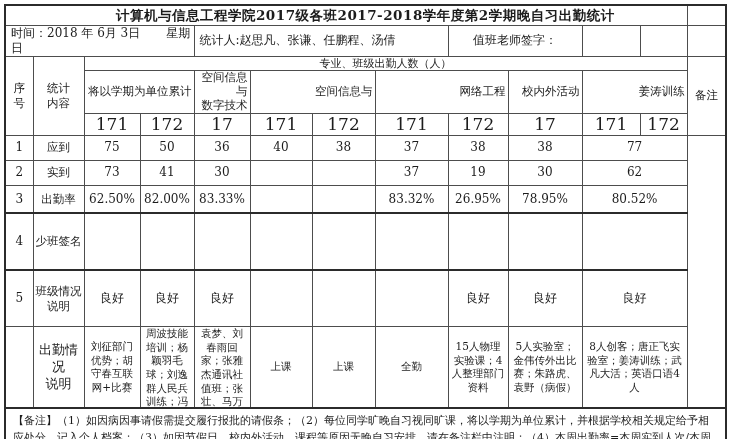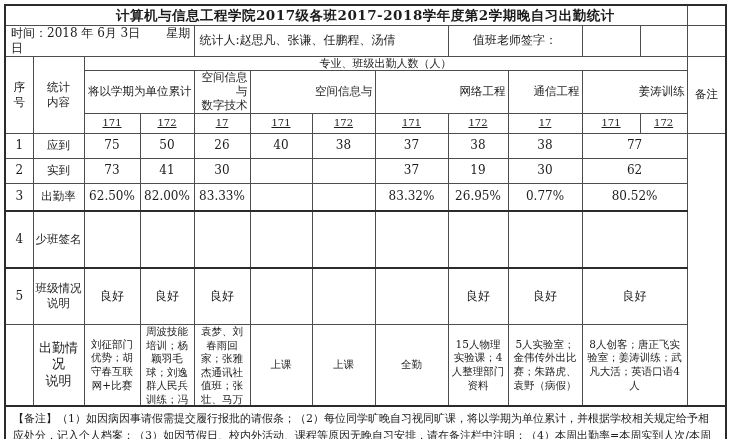--- a/index.html
+++ b/index.html
@@ -7,21 +7,21 @@
        font-family:"DejaVu Serif","Liberation Serif",serif;color:#1c1c1c;}
   .sheet{padding:4px 3px 0 4px;}
   table{border-collapse:collapse;table-layout:fixed;width:722px;border:2px solid #2b2b2b;}
   td{border:1px solid #4d4d4d;text-align:center;vertical-align:middle;
      padding:0 2px;font-size:12px;line-height:1.25;overflow:hidden;white-space:pre-line;}
   tr.title-row td{font-size:13.5px;font-weight:bold;letter-spacing:.5px;padding-left:40px;}
   tr.info-row td{font-size:12px;}
   td.left{text-align:left;padding-left:5px;}
   td.group-head{font-size:11px;}
   td.major-head{font-size:11.5px;line-height:1.2;text-align:right;}
-  td.class-head{font-size:10px;text-decoration:underline;}
+  td.class-head{font-size:17px;}
   td.lbl{font-size:11.5px;line-height:1.3;}
   td.serial{font-size:12px;}
   tr.thick td{border-top:2px solid #2b2b2b;}
   tr.r6 td{font-size:10.5px;line-height:1.3;}
   tr.r6 td.lbl{font-size:13px;}
   .clip{max-height:80px;overflow:hidden;}
   td.note{font-size:11px;text-align:left;line-height:1.55;padding:3px 7px;vertical-align:top;}
   .gap{display:inline-block;width:26px;}
 </style>
 </head>
@@ -67,21 +67,21 @@
     <td colspan="10" class="group-head">专业、班级出勤人数（人）</td>
     <td rowspan="3" class="lbl">备注</td>
   </tr>
 
   <tr style="height:36px">
     <td colspan="2" class="major-head">将以学期为单位累计</td>
     <td class="major-head">空间信息与
 数字技术</td>
     <td colspan="2" class="major-head">空间信息与</td>
     <td colspan="2" class="major-head">网络工程</td>
-    <td class="major-head">通信工程</td>
+    <td class="major-head">校内外活动</td>
     <td colspan="2" class="major-head">姜涛训练</td>
   </tr>
 
   <tr style="height:20px">
     <td class="class-head">171</td>
     <td class="class-head">172</td>
     <td class="class-head">17</td>
     <td class="class-head">171</td>
     <td class="class-head">172</td>
     <td class="class-head">171</td>
@@ -89,21 +89,21 @@
     <td class="class-head">17</td>
     <td class="class-head">171</td>
     <td class="class-head">172</td>
   </tr>
 
   <tr style="height:25px">
     <td class="serial">1</td>
     <td class="lbl">应到</td>
     <td>75</td>
     <td>50</td>
-    <td>26</td>
+    <td>36</td>
     <td>40</td>
     <td>38</td>
     <td>37</td>
     <td>38</td>
     <td>38</td>
     <td colspan="2">77</td>
     <td rowspan="6"></td>
   </tr>
 
   <tr style="height:25px">
@@ -123,21 +123,21 @@
   <tr style="height:28px">
     <td class="serial">3</td>
     <td class="lbl">出勤率</td>
     <td>62.50%</td>
     <td>82.00%</td>
     <td>83.33%</td>
     <td></td>
     <td></td>
     <td>83.32%</td>
     <td>26.95%</td>
-    <td>0.77%</td>
+    <td>78.95%</td>
     <td colspan="2">80.52%</td>
   </tr>
 
   <tr class="thick" style="height:57px">
     <td class="serial">4</td>
     <td class="lbl">少班签名</td>
     <td></td>
     <td></td>
     <td></td>
     <td></td>

